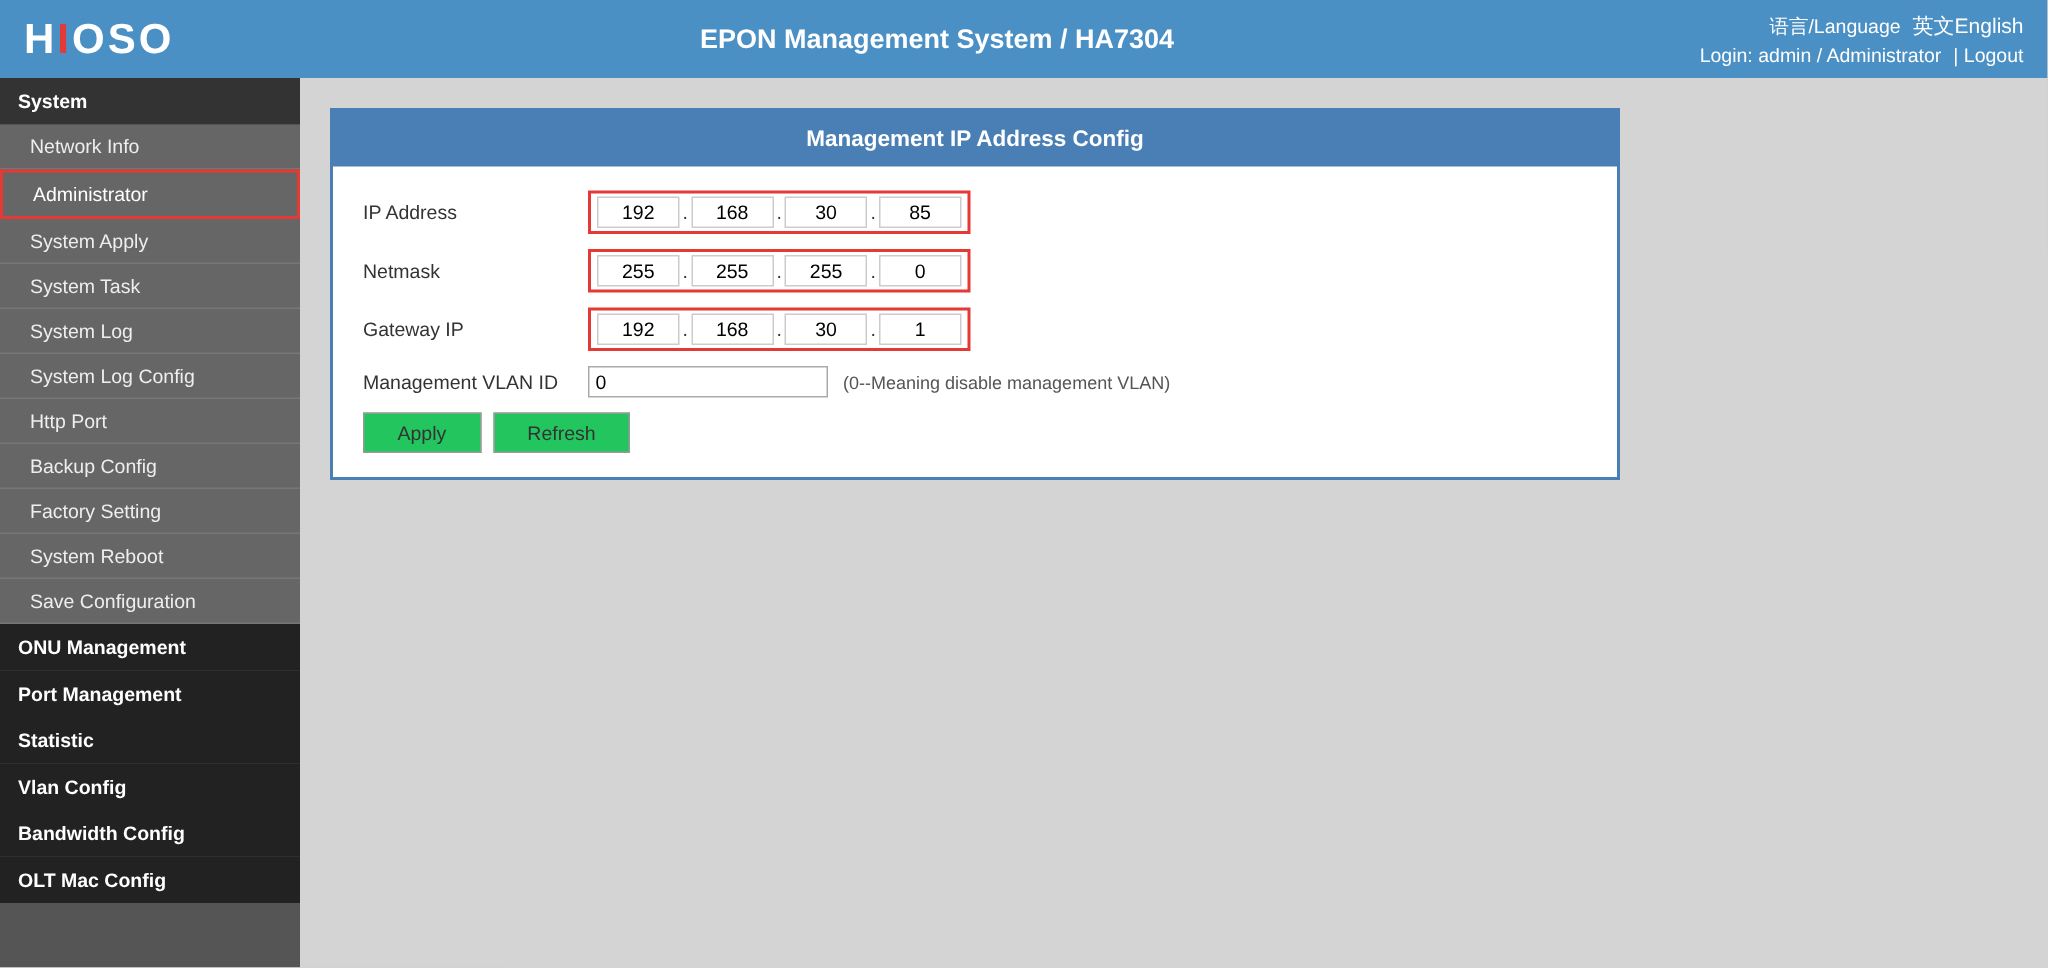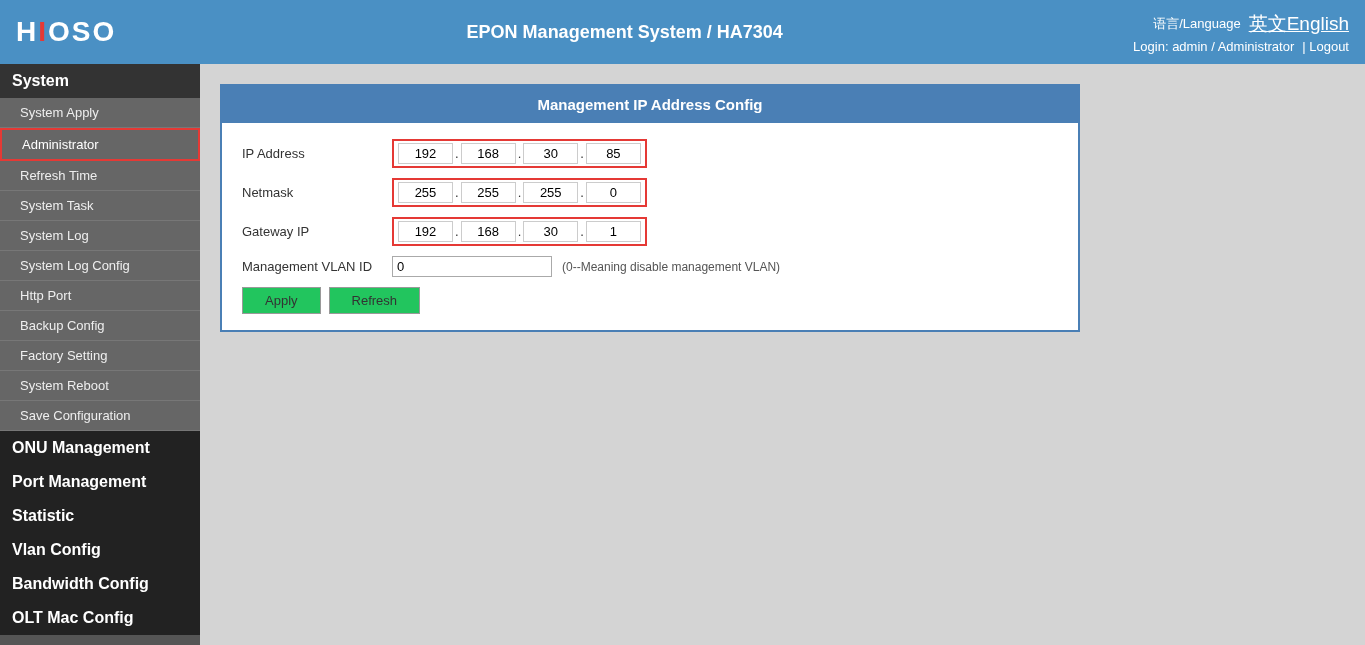--- a/index.html
+++ b/index.html
@@ -5,21 +5,21 @@
     * { margin: 0; padding: 0; box-sizing: border-box; }
     body { font-family: Arial, sans-serif; font-size: 13px; background: #d0d0d0; display: flex; flex-direction: column; height: 645px; overflow: hidden; }
 
     
     #header {
       background: #4a90c4;
       display: flex;
       align-items: center;
       justify-content: space-between;
       padding: 0 16px;
-      height: 64px;
+      height: 52px;
       flex-shrink: 0;
     }
     #logo-area {
       display: flex; align-items: center;
     }
     #logo-text {
       font-size: 28px; font-weight: bold; color: white; letter-spacing: 2px;
     }
     #logo-text span.red { color: #e53935; }
     #header-center {
@@ -28,42 +28,42 @@
     #header-right {
       display: flex; flex-direction: column; align-items: flex-end; color: white; font-size: 13px;
     }
     #header-right .lang-row {
       display: flex; align-items: center; gap: 8px;
     }
     #header-right .login-row {
       display: flex; align-items: center; gap: 8px; margin-top: 2px;
     }
     #lang-label { font-size: 13px; }
-    #lang-value { font-size: 19px; color: white; text-decoration: underline; }
+    #lang-value { font-size: 14px; color: white; }
     #logout-link { color: white; text-decoration: none; font-size: 13px; }
 
     
     #main {
       display: flex;
       flex: 1;
       overflow: hidden;
     }
 
     
     #sidebar {
       width: 200px;
       background: #555;
       overflow-y: auto;
       flex-shrink: 0;
     }
     .sidebar-group-header {
       background: #333;
       color: white;
       padding: 8px 12px;
-      font-size: 16px;
+      font-size: 13px;
       font-weight: bold;
       cursor: pointer;
     }
     .sidebar-item {
       background: #666;
       color: #eee;
       padding: 7px 20px;
       font-size: 13px;
       cursor: pointer;
       border-bottom: 1px solid #777;
@@ -173,23 +173,23 @@
       <a id="logout-link" href="#">| Logout</a>
     </div>
   </div>
 </div>
 
 <div id="main">
 
   <div id="sidebar">
 
     <div class="sidebar-group-header">System</div>
+    <div class="sidebar-item">Network Info</div>
+    <div class="sidebar-item active">Administrator</div>
     <div class="sidebar-item">System Apply</div>
-    <div class="sidebar-item active">Administrator</div>
-    <div class="sidebar-item">Refresh Time</div>
     <div class="sidebar-item">System Task</div>
     <div class="sidebar-item">System Log</div>
     <div class="sidebar-item">System Log Config</div>
     <div class="sidebar-item">Http Port</div>
     <div class="sidebar-item">Backup Config</div>
     <div class="sidebar-item">Factory Setting</div>
     <div class="sidebar-item">System Reboot</div>
     <div class="sidebar-item">Save Configuration</div>
 
     <div class="sidebar-group-header dark">ONU Management</div>

